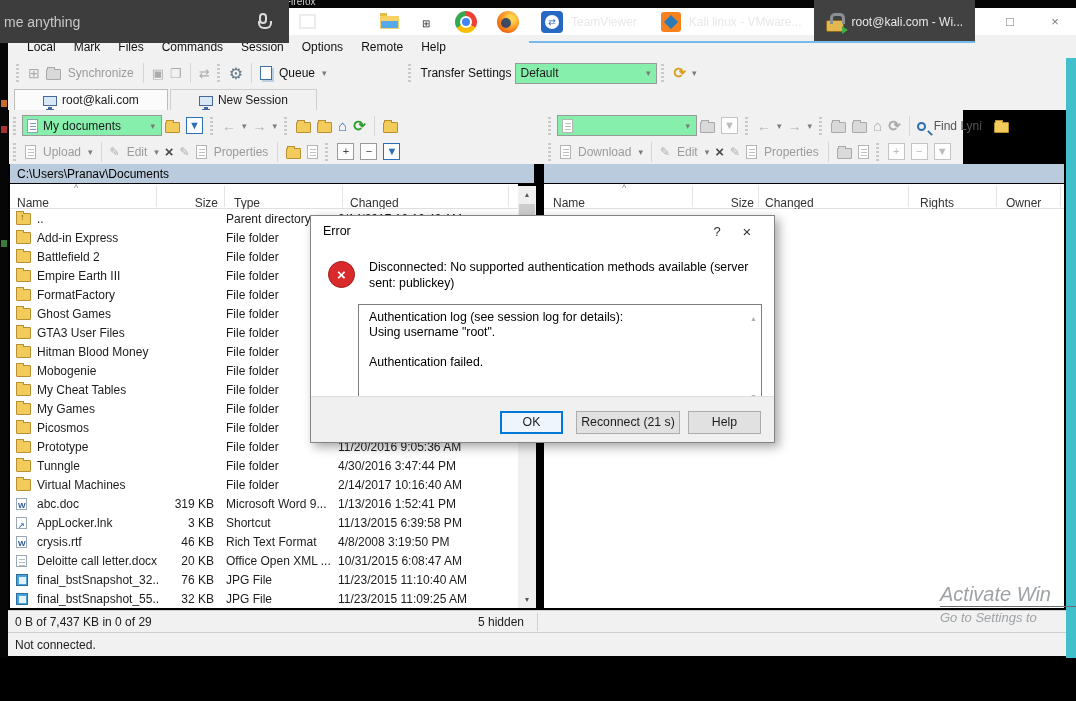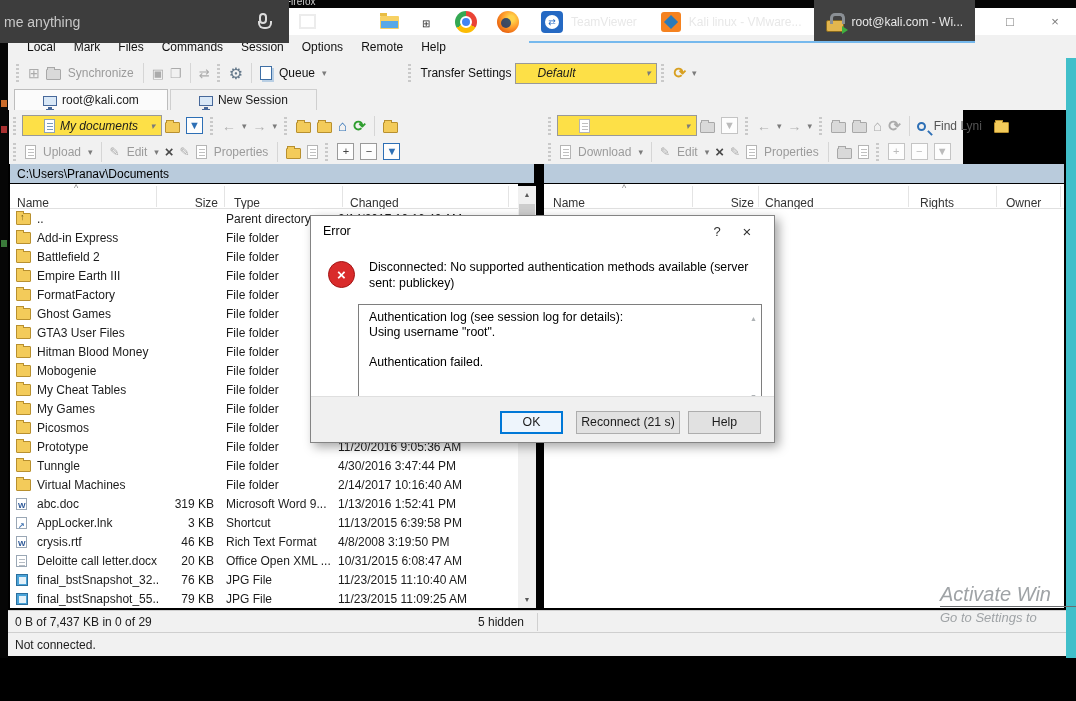--- a/index.html
+++ b/index.html
@@ -26,21 +26,21 @@
 
   .toolbar{left:8px;top:58px;width:1058px;height:30px;background:#f1f1f1;display:flex;align-items:center;padding-left:4px;}
   .tabbar{left:8px;top:88px;width:1058px;height:22px;background:#f1f1f1;display:flex;align-items:flex-end;padding-left:6px;}
   .panel-toolbars{left:9px;top:110px;width:954px;height:54px;background:#f1f1f1;}
 
   .grip{width:5px;height:18px;margin:0 4px;background:repeating-linear-gradient(#c9c9c9 0 2px,transparent 2px 4px);background-size:3px 100%;background-repeat:no-repeat;}
   .tsep{width:1px;height:20px;background:#d6d6d6;margin:0 5px;}
   .tlabel{margin:0 4px;color:#111;}
   .tlabel.dis{color:#9b9b9b;}
   .dd{color:#7b7b7b;font-size:9px;margin:0 3px;}
-  .combo{height:21px;background:#fde047;border:1px solid #999;display:flex;align-items:center;padding:0 21px;position:relative;font-style:italic;}
+  .combo{height:21px;background:#86efac;border:1px solid #999;display:flex;align-items:center;padding:0 4px;position:relative;}
   .combo .dd{position:absolute;right:3px;}
 
   
   .ico{display:inline-block;text-align:center;margin:0 3px;}
   .g{color:#ababab;} .dk{color:#4a4a4a;}
   .icon-gear{color:#64788a;font-size:16px;}
   .icon-refresh-green{color:#2f9e2f;font-size:15px;font-weight:bold;}
   .icon-home-blue{color:#2d6fb5;font-size:15px;}
   .arrow{font-size:14px;color:#b0b0b0;}
   .boxbtn{width:17px;height:17px;border:1px solid #9a9a9a;background:#fdfdfd;line-height:15px;text-align:center;font-size:11px;color:#444;}
@@ -496,21 +496,21 @@
       <div class="frow">
       <span class="fi fi-jpg"></span>
       <span class="c-name">final_bstSnapshot_32...</span>
       <span class="c-size">76 KB</span>
       <span class="c-type">JPG File</span>
       <span class="c-changed">11/23/2015  11:10:40 AM</span>
     </div>
       <div class="frow">
       <span class="fi fi-jpg"></span>
       <span class="c-name">final_bstSnapshot_55...</span>
-      <span class="c-size">79 KB</span>
+      <span class="c-size">32 KB</span>
       <span class="c-type">JPG File</span>
       <span class="c-changed">11/23/2015  11:09:25 AM</span>
     </div>
     </div>
 
   <div class="list" style="left:544px;top:209px;width:520px;height:399px"></div>
 
   <div class="vscroll" style="left:518px;top:186px;height:422px">
     <span class="sbtn" style="top:0">▲</span>
     <span class="sthumb" style="top:18px;height:34px"></span>

